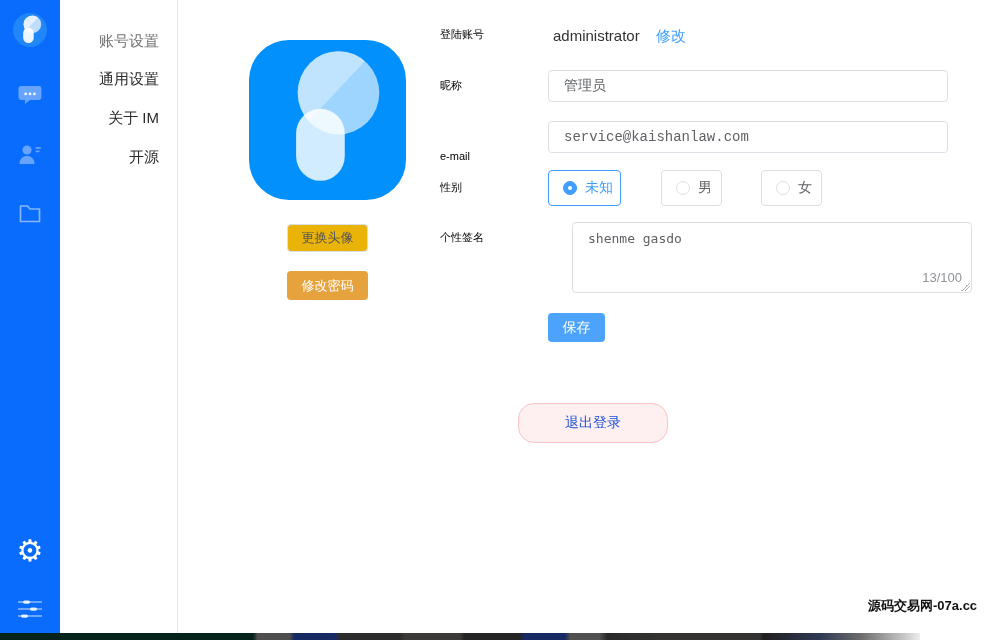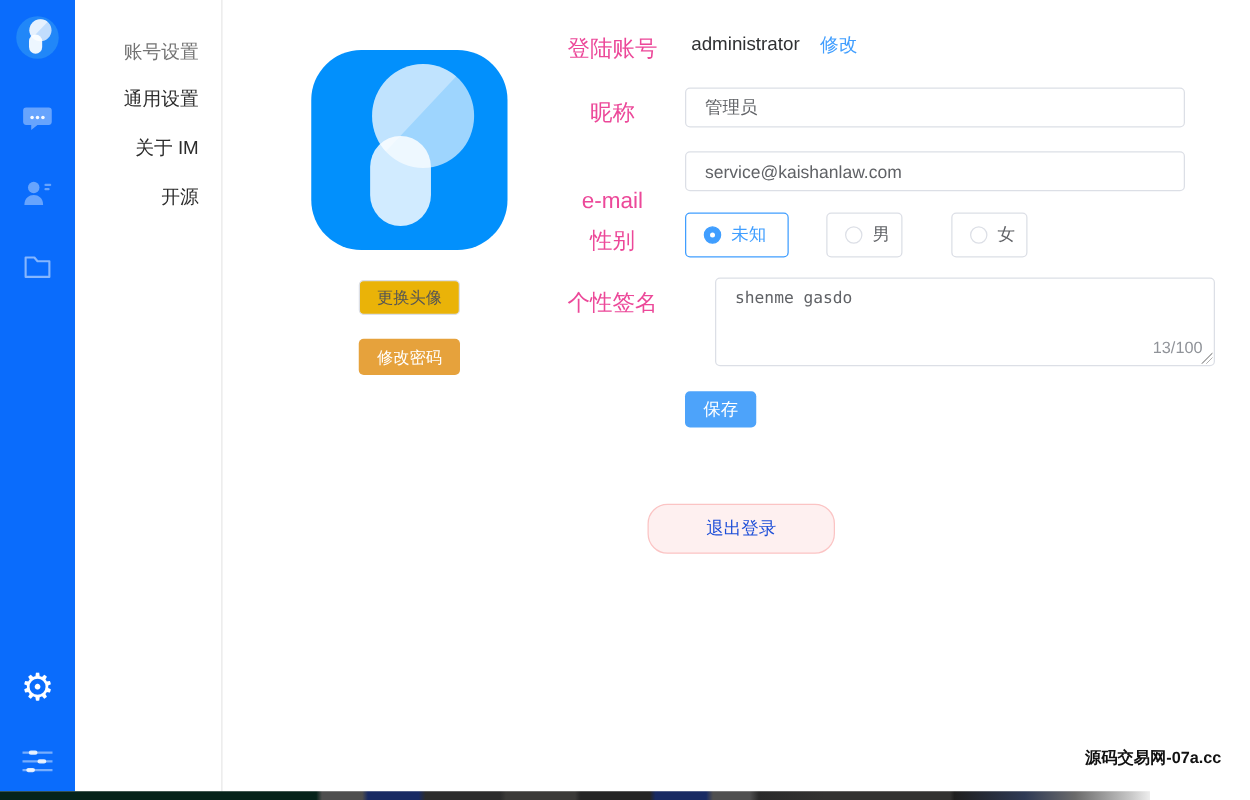--- a/index.html
+++ b/index.html
@@ -35,37 +35,37 @@
   .avatar { position:absolute; left:249px; top:40px; width:157px; height:160px;
             border-radius:40px; background:#0290fc; overflow:hidden; cursor:pointer; }
   .btn { display:block; border:none; border-radius:4px; cursor:pointer;
          font-family:"Liberation Sans", sans-serif; }
   .btn-change { position:absolute; left:287px; top:224px; width:81px; height:28px;
                 background:#eab308; border:1px solid #dcdfe6; font-size:13px; color:#555; }
   .btn-password { position:absolute; left:287px; top:271px; width:81px; height:29px;
                   background:#e6a23c; color:#fff; font-size:13px; }
 
   
-  .flabel { position:absolute; left:440px; width:100px; text-align:center;
-            font-size:18px; color:#ec4899; white-space:nowrap; }
+  .flabel { position:absolute; left:440px; width:100px; text-align:left;
+            font-size:11px; color:#000000; white-space:nowrap; }
   .l-login { top:27px; } .l-nick { top:78px; } .l-mail { top:121px;margin-top:29px; }
   .l-gender { top:180px; } .l-sign { top:230px; }
   .acct-value { position:absolute; left:553px; top:27px; font-size:15px; color:#303133; }
   .modify-link { position:absolute; left:656px; top:27px; font-size:15px;
                  color:#409eff; cursor:pointer; text-decoration:none; }
   .tinput { position:absolute; left:548px; width:400px; height:32px;
             border:1px solid #dcdfe6; border-radius:4px; padding:0 15px;
             font-size:14px; color:#606266; outline:none;
-            font-family:Liberation Sans, sans-serif; }
+            font-family:Liberation Mono, monospace; }
   .in-nick { top:70px; } .in-mail { top:121px; }
 
   .radio-box { position:absolute; top:170px; height:36px; border:1px solid #dcdfe6;
                border-radius:4px; display:flex; align-items:center; gap:8px;
                padding-left:14px; cursor:pointer; background:#fff; }
-  .rb0 { left:548px; width:83px; border-color:#409eff; }
+  .rb0 { left:548px; width:73px; border-color:#409eff; }
   .rb1 { left:661px; width:61px; }
   .rb2 { left:761px; width:61px; }
   .radio-dot { width:14px; height:14px; border-radius:50%; border:1px solid #dcdfe6;
                background:#fff; position:relative; flex:none; }
   .radio-dot.on { border-color:#409eff; background:#409eff; }
   .radio-dot.on::after { content:""; position:absolute; left:4px; top:4px;
                width:4px; height:4px; border-radius:50%; background:#fff; }
   .radio-label { font-size:14px; color:#606266; }
   .rb0 .radio-label { color:#409eff; }
 

